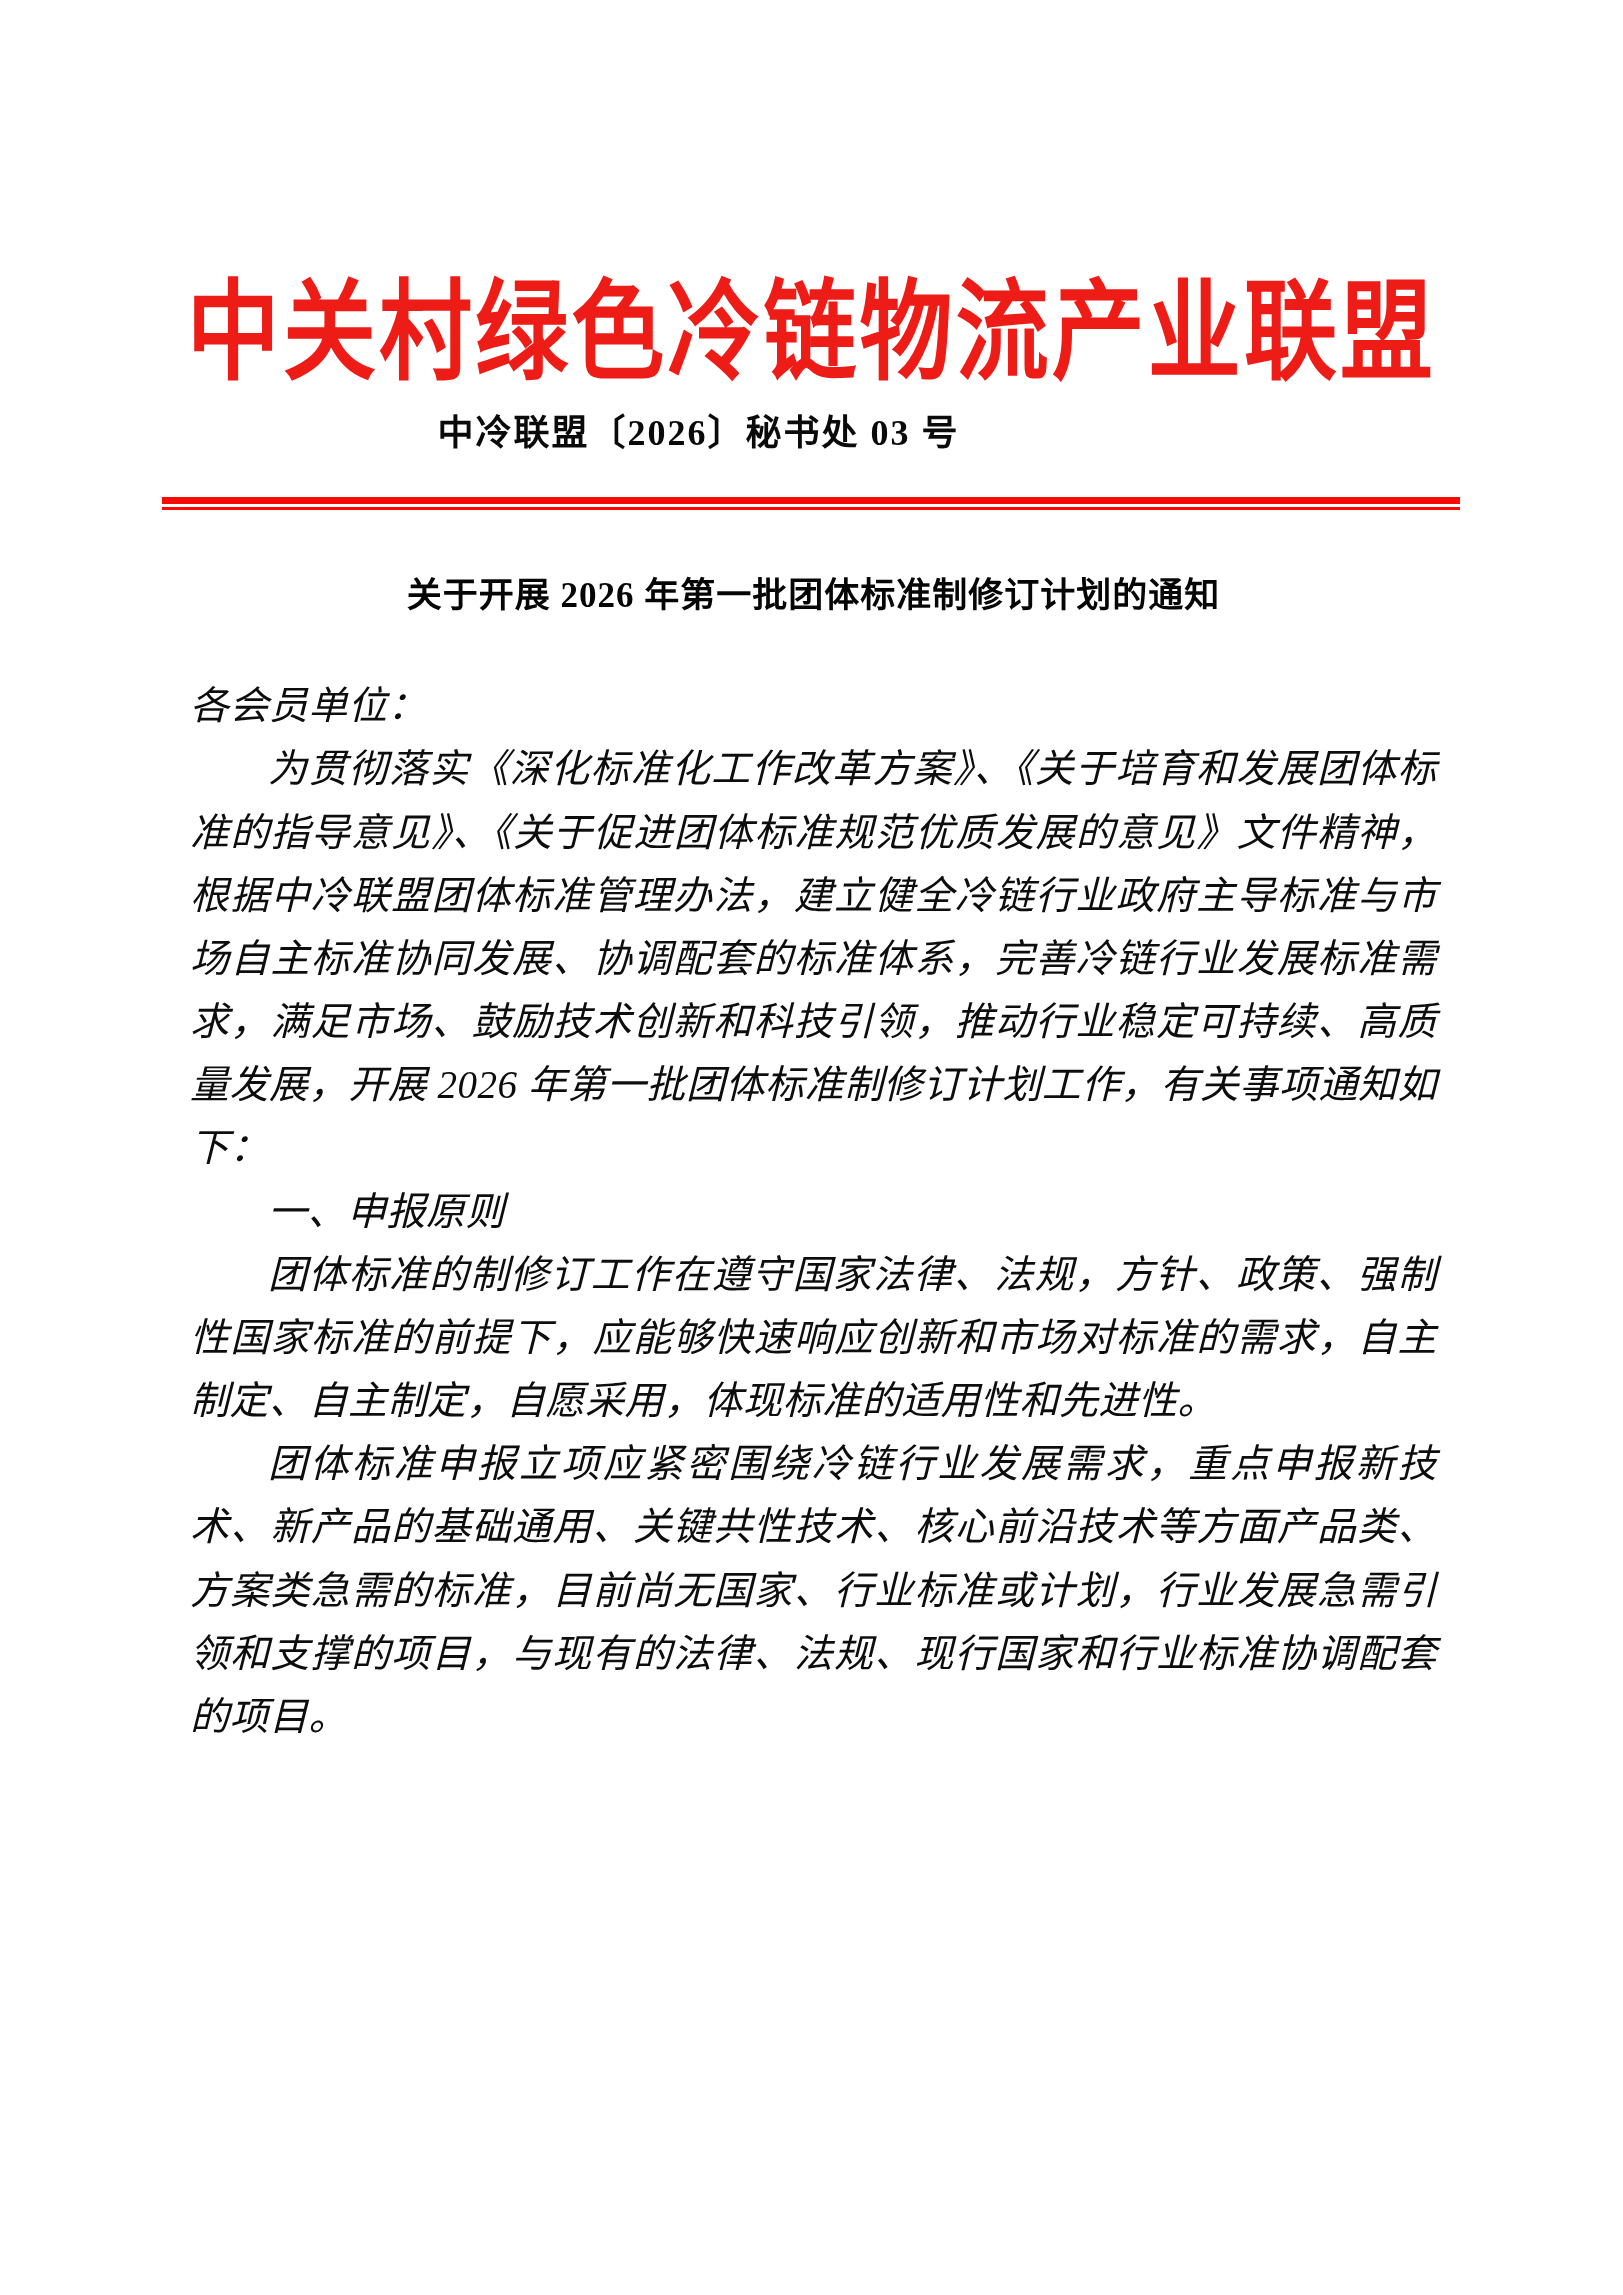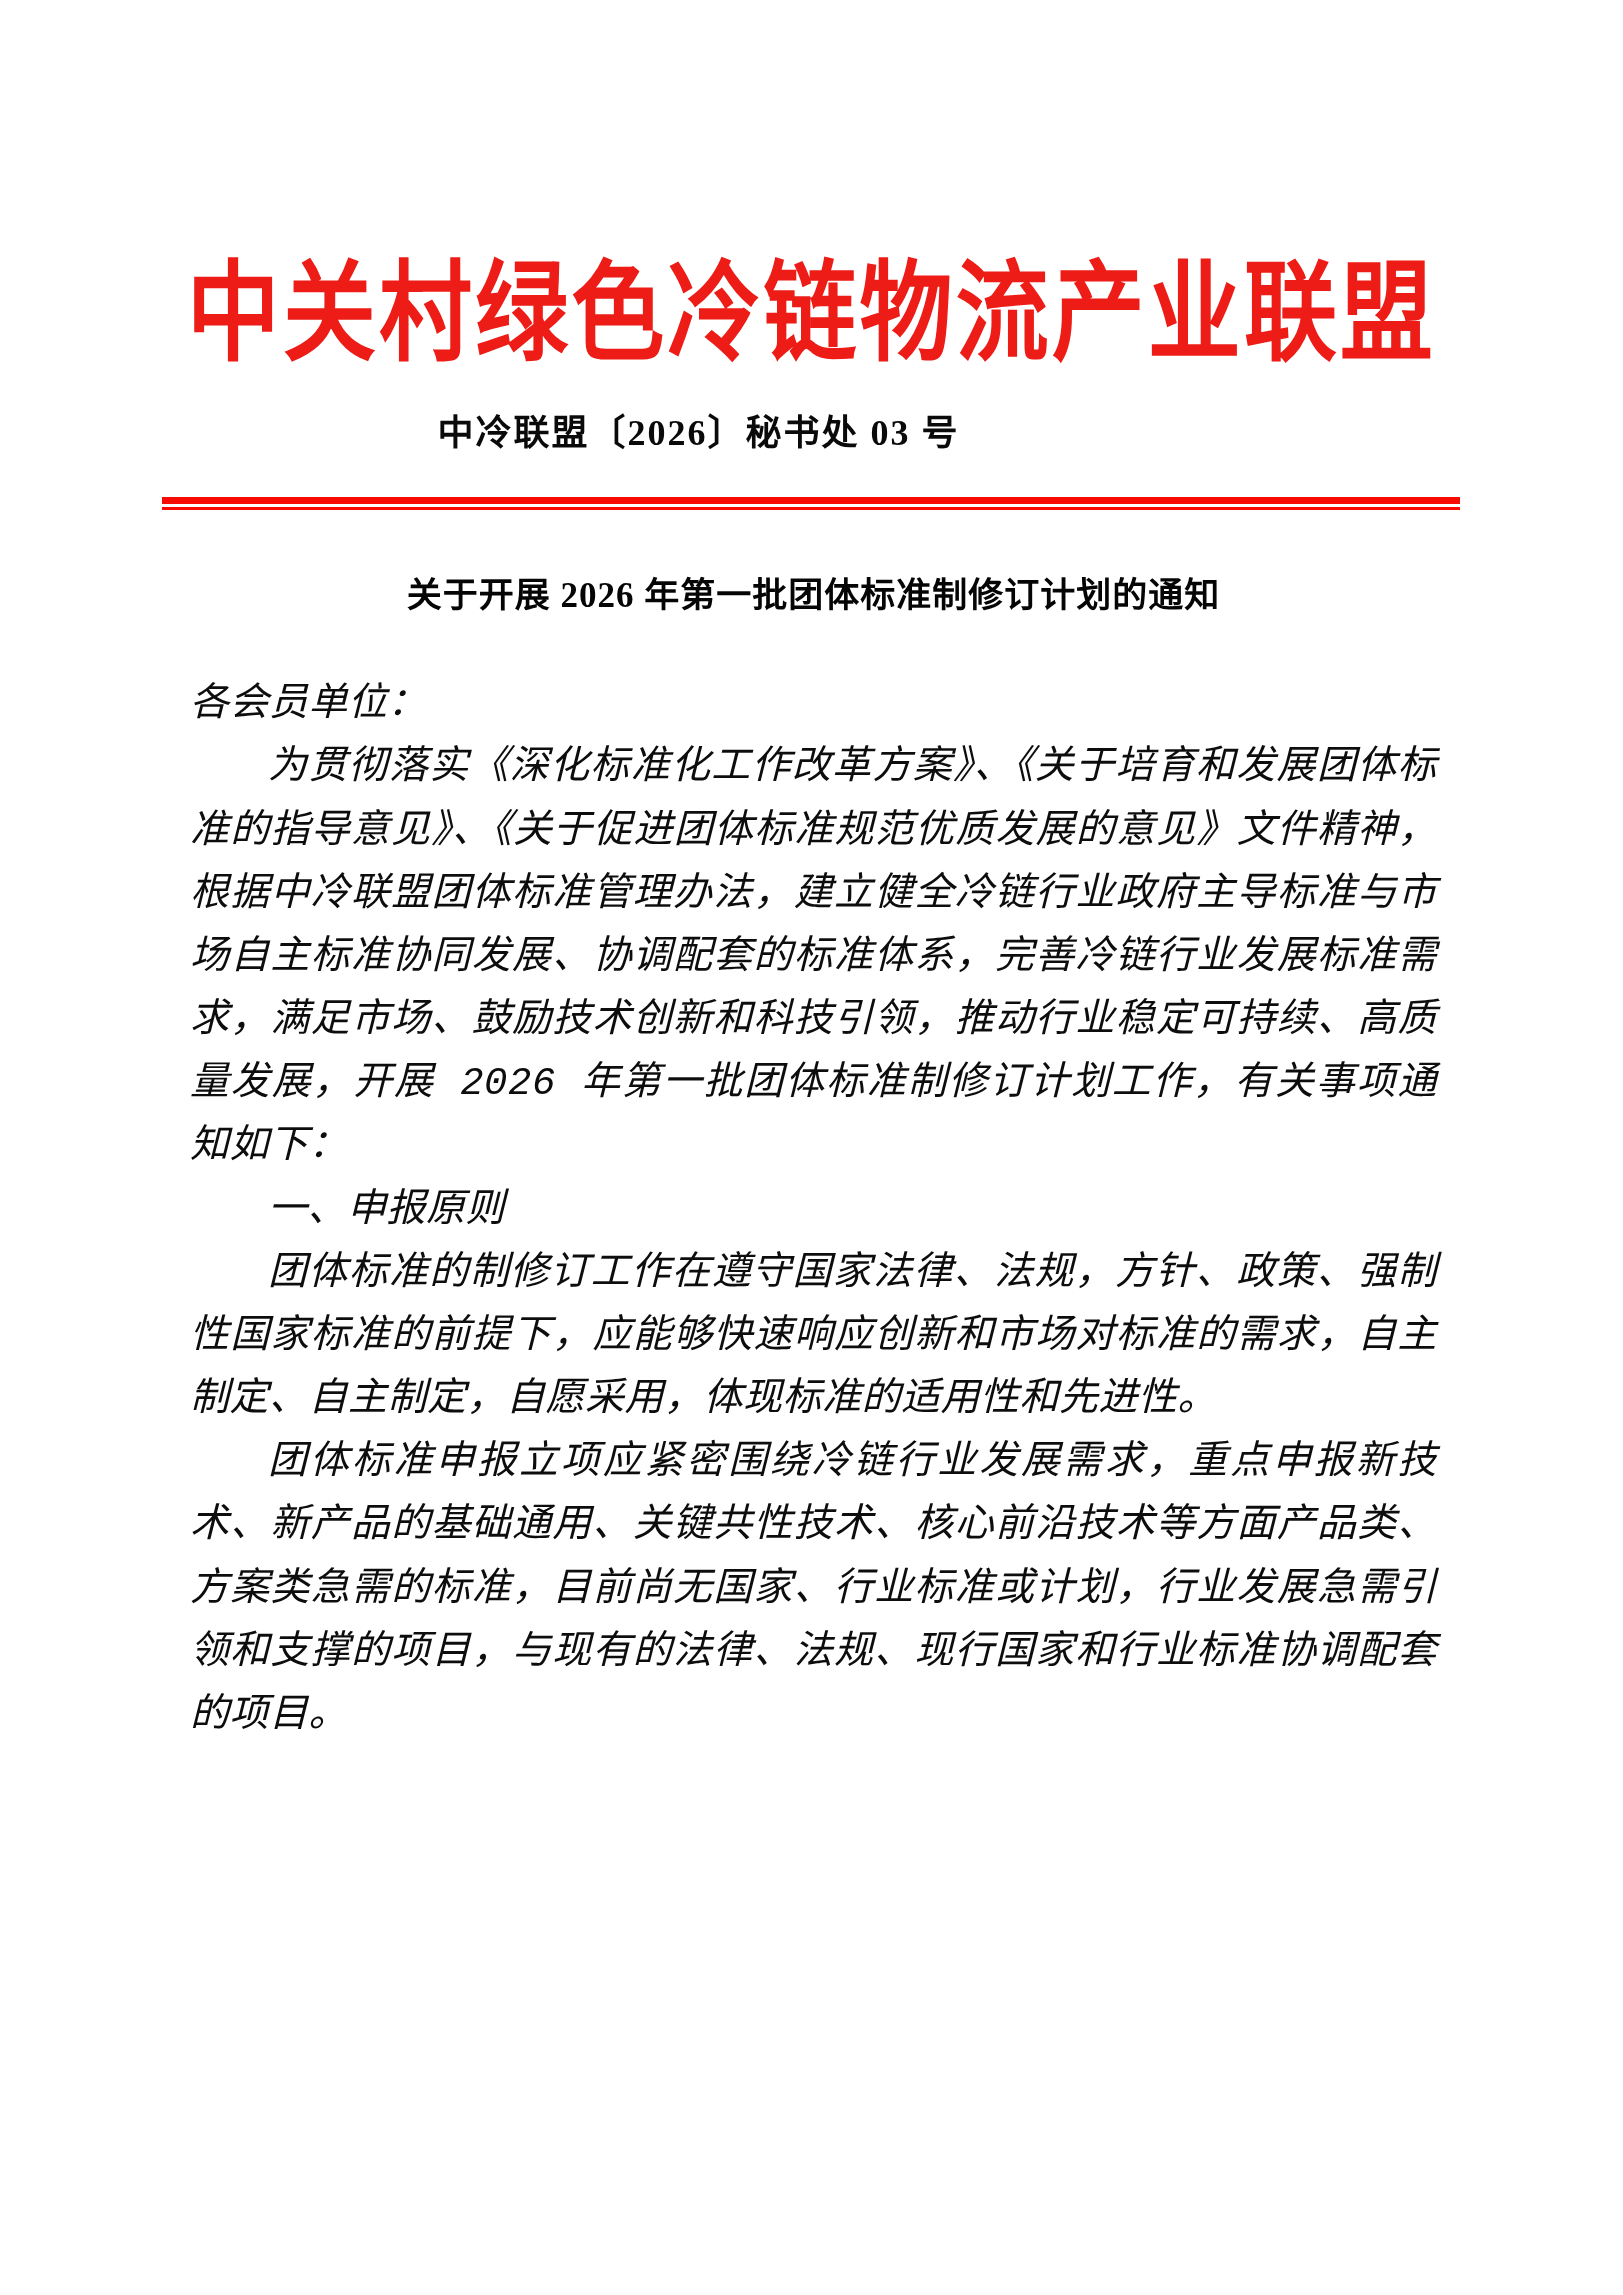--- a/index.html
+++ b/index.html
@@ -21,21 +21,21 @@
     background: #ffffff;
     margin: 0 auto;
     overflow: hidden;
     box-sizing: border-box;
   }
 
   
   .letterhead {
     position: absolute;
     left: 0;
-    top: 253px;
+    top: 272px;
     width: 1623px;
     text-align: center;
   }
 
   .org-title {
     display: block;
     color: #ED1C16;
     font-family: "Liberation Serif", "DejaVu Serif", serif;
     font-weight: 700;
     font-size: 93px;
@@ -100,21 +100,21 @@
     font-weight: 700;
     font-size: 35px;
     line-height: 1.35;
     letter-spacing: 1px;
     margin: 0 0 55px 0;
     white-space: nowrap;
   }
 
   .para {
     color: #0d0d0d;
-    font-family: Liberation Mono, monospace;
+    font-family: Liberation Serif, serif;
     font-size: 39px;
     line-height: 1.62;
     text-align: justify;
     text-justify: inter-character;
     letter-spacing: 0.5px;
     margin: 0;
     font-style: italic;
     font-stretch: normal;
   }
 

